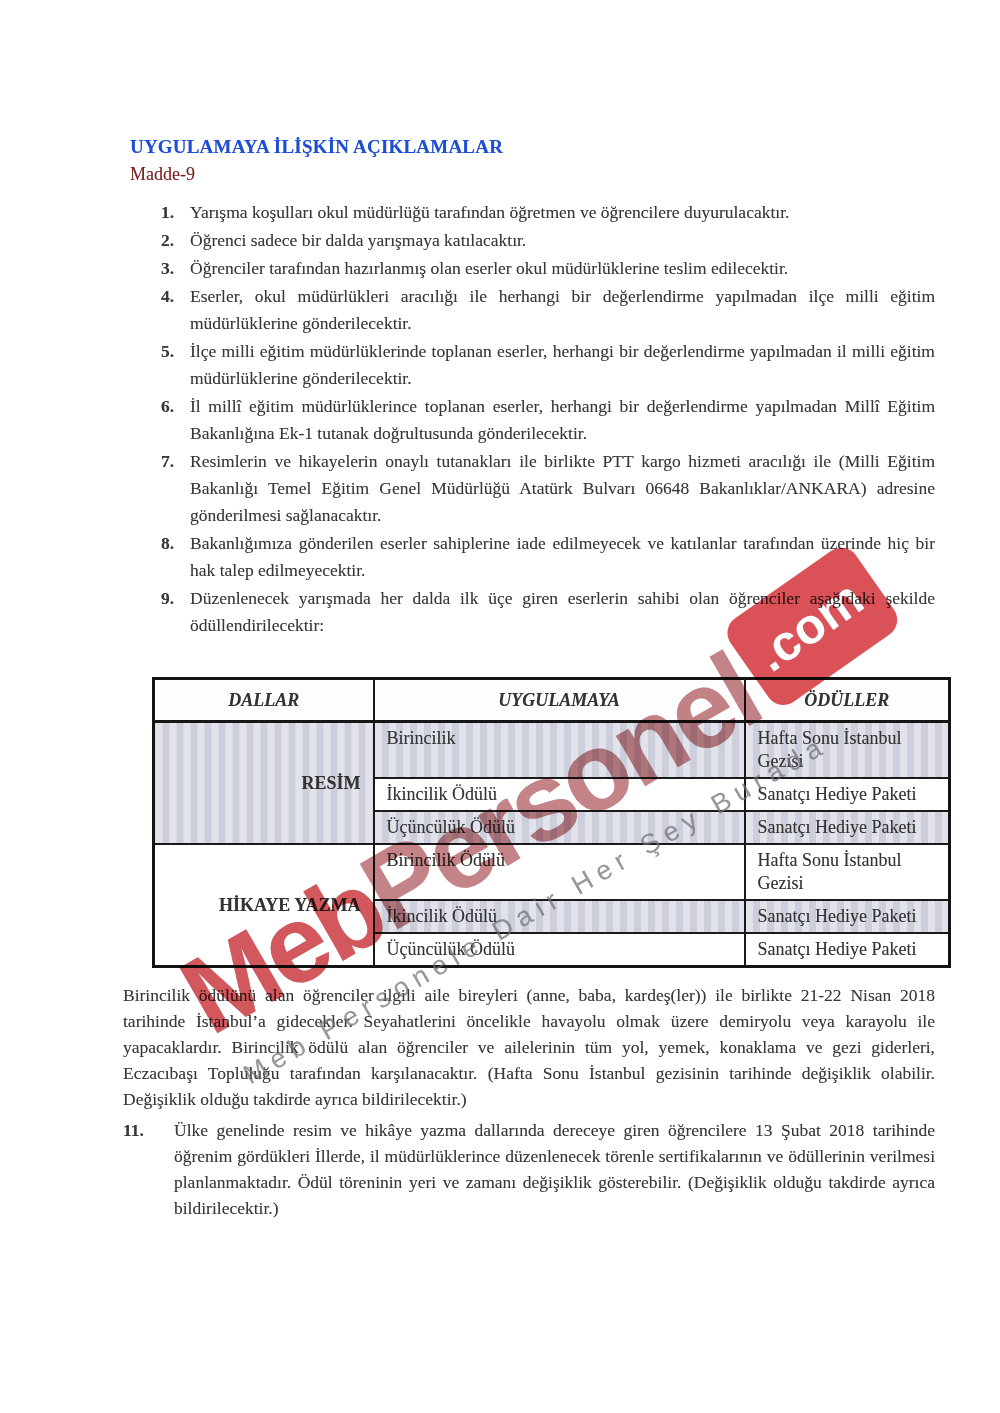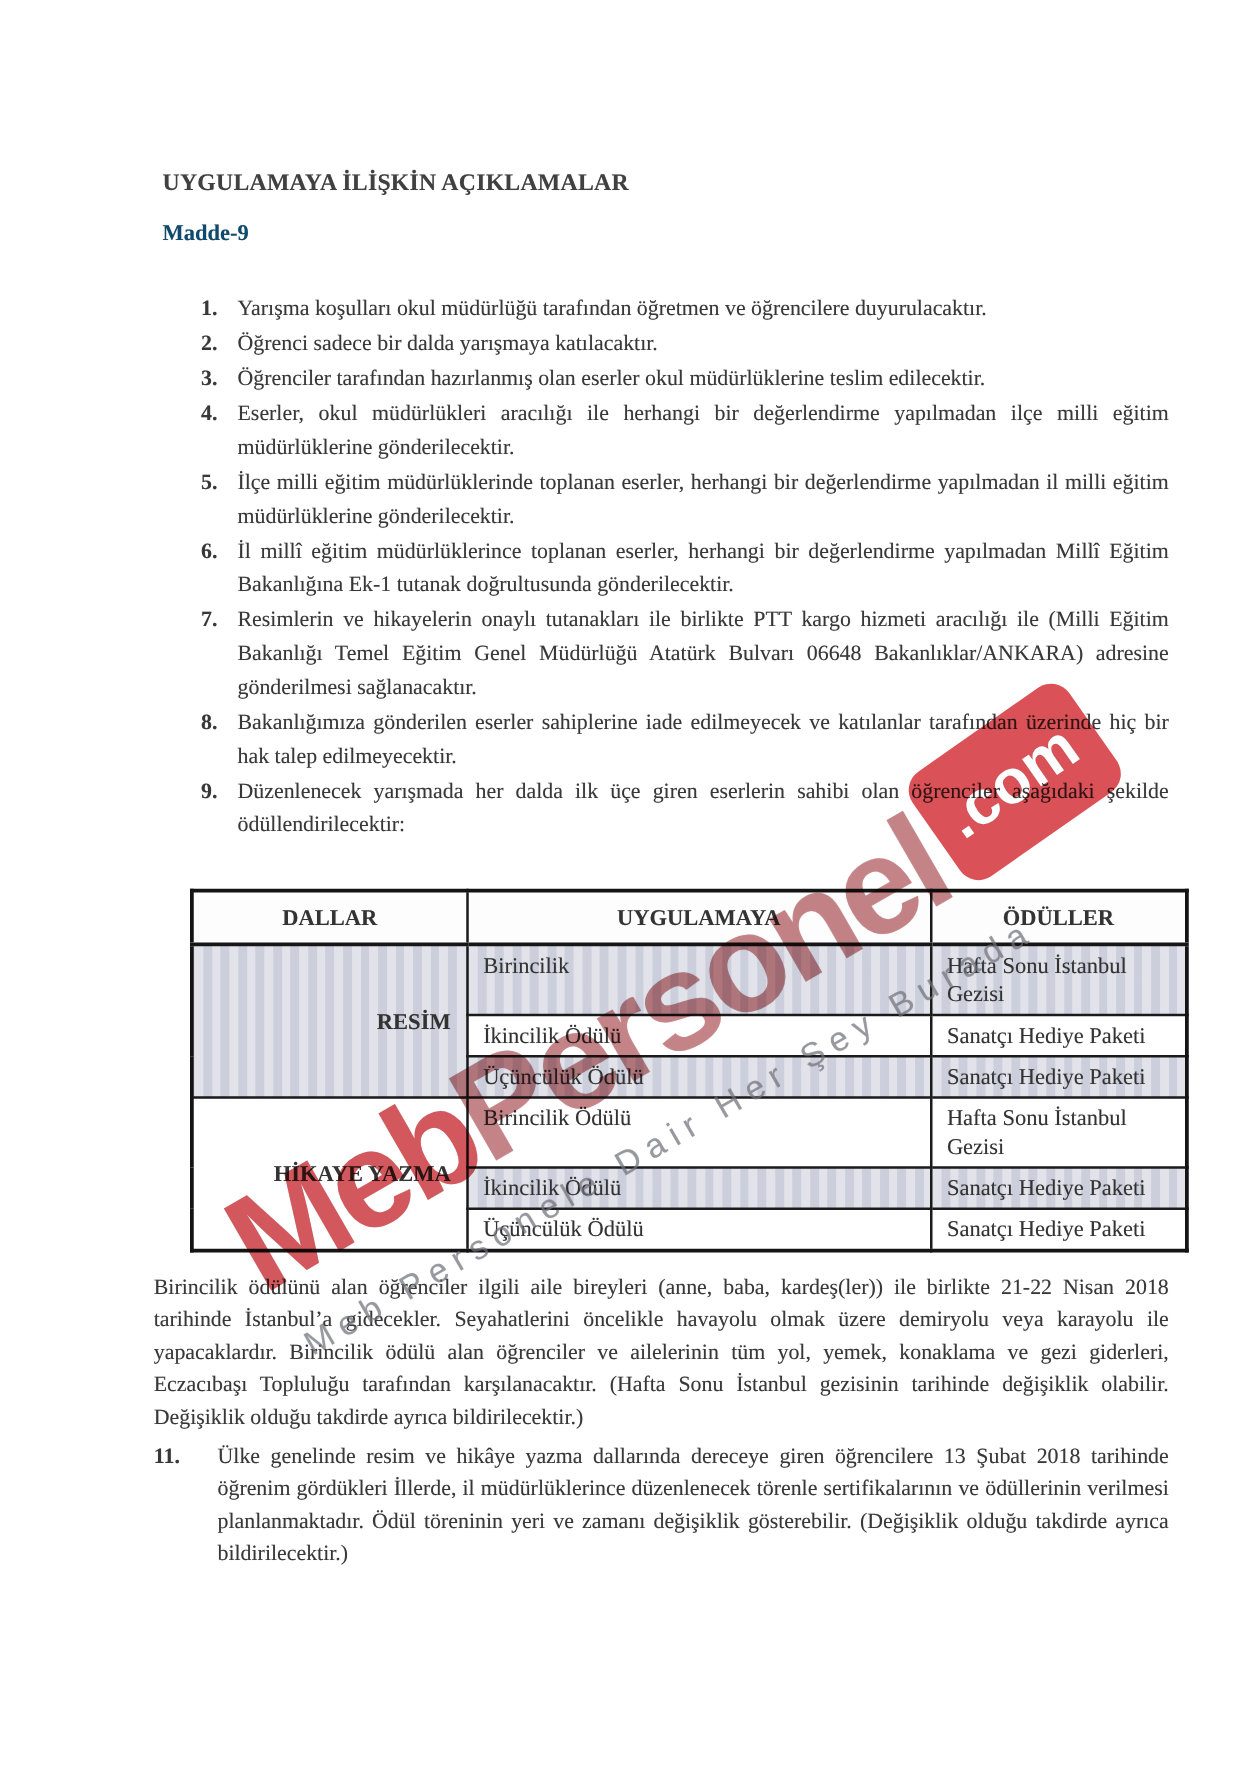--- a/index.html
+++ b/index.html
@@ -5,40 +5,40 @@
   html,body{margin:0;padding:0;background:#ffffff;}
   body{width:1000px;height:1413px;overflow:hidden;}
   .page{
     position:relative;width:1000px;height:1413px;box-sizing:border-box;
     padding:136px 65px 0 130px;
     font-family:"Liberation Serif", serif;
     color:#383838;
     text-shadow:0 0 0.6px rgba(60,60,60,0.38);
     background:#ffffff;
   }
-  .doc-title{font-size:19px;font-weight:bold;margin:0 0 18px 0;letter-spacing:0.2px;color:#404040;}
-  .doc-section{font-size:18px;font-weight:bold;margin:0 0 36px 0;color:#0c4a6e;}
+  .doc-title{font-size:19px;font-weight:bold;margin:0 0 6px 0;letter-spacing:0.2px;color:#1d4ed8;}
+  .doc-section{font-size:18px;font-weight:normal;margin:0 0 14px 0;color:#7f1d1d;}
 
   .nlist{margin:0;padding:0;}
   .item{display:flex;margin:0 0 1px 0;font-size:17.5px;line-height:27px;}
   .item .num{flex:0 0 60px;box-sizing:border-box;text-align:right;padding-right:16px;font-weight:bold;}
   .item .txt{flex:1;text-align:justify;}
   .nlist-bottom{margin-left:-7px;margin-top:14px;}
   .nlist-bottom .item{line-height:26px;margin-bottom:5px;}
   .nlist-bottom .item .num{flex:0 0 51px;text-align:left;padding-right:0;}
 
   .table-wrap{margin:38px 0 0 22px;}
   table.awards{
     border-collapse:collapse;table-layout:fixed;width:796px;
     border:3px solid #141414;font-size:18px;color:#333;
   }
   table.awards th, table.awards td{border:2px solid #1a1a1a;}
   table.awards th{
     height:38px;font-size:18px;font-weight:bold;text-align:center;
-    border-bottom:3px solid #161616;background:#fdfdfd;
+    border-bottom:3px solid #161616;background:#fdfdfd;font-style:italic;
   }
   table.awards td{padding:4px 12px;line-height:23px;background:#fff;}
   td.dal{text-align:right;font-weight:bold;vertical-align:middle;}
   td.derece{text-align:left;vertical-align:top;padding-top:6px;}
   td.odul{text-align:left;vertical-align:middle;}
   table.awards td.shaded{
     background-color:#d5d7e1;
     background-image:repeating-linear-gradient(90deg, rgba(255,255,255,0.30) 0 7px, rgba(150,156,185,0.14) 7px 14px);
     margin-left:36px;
   }

